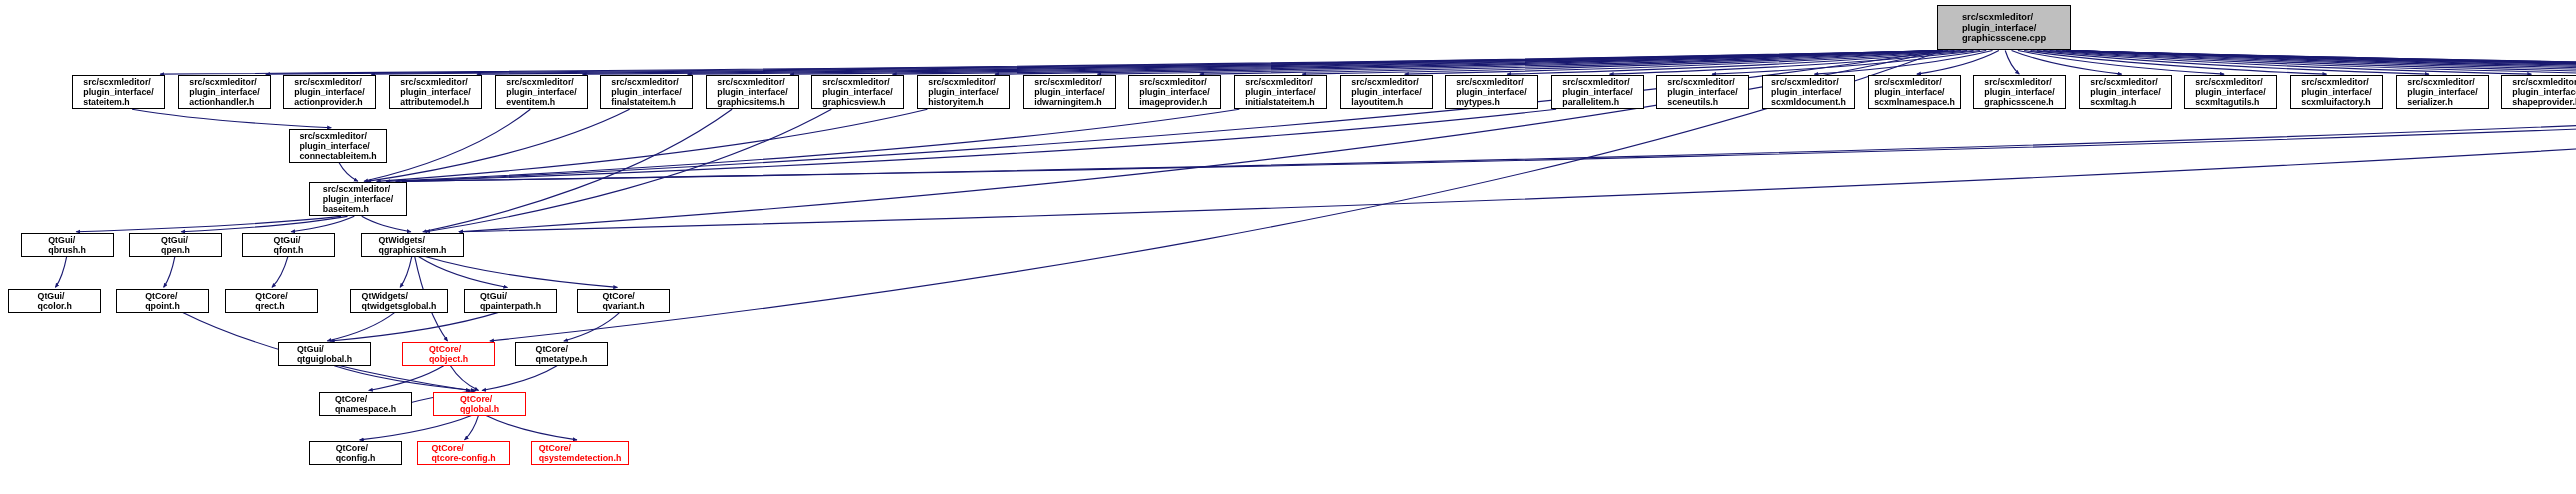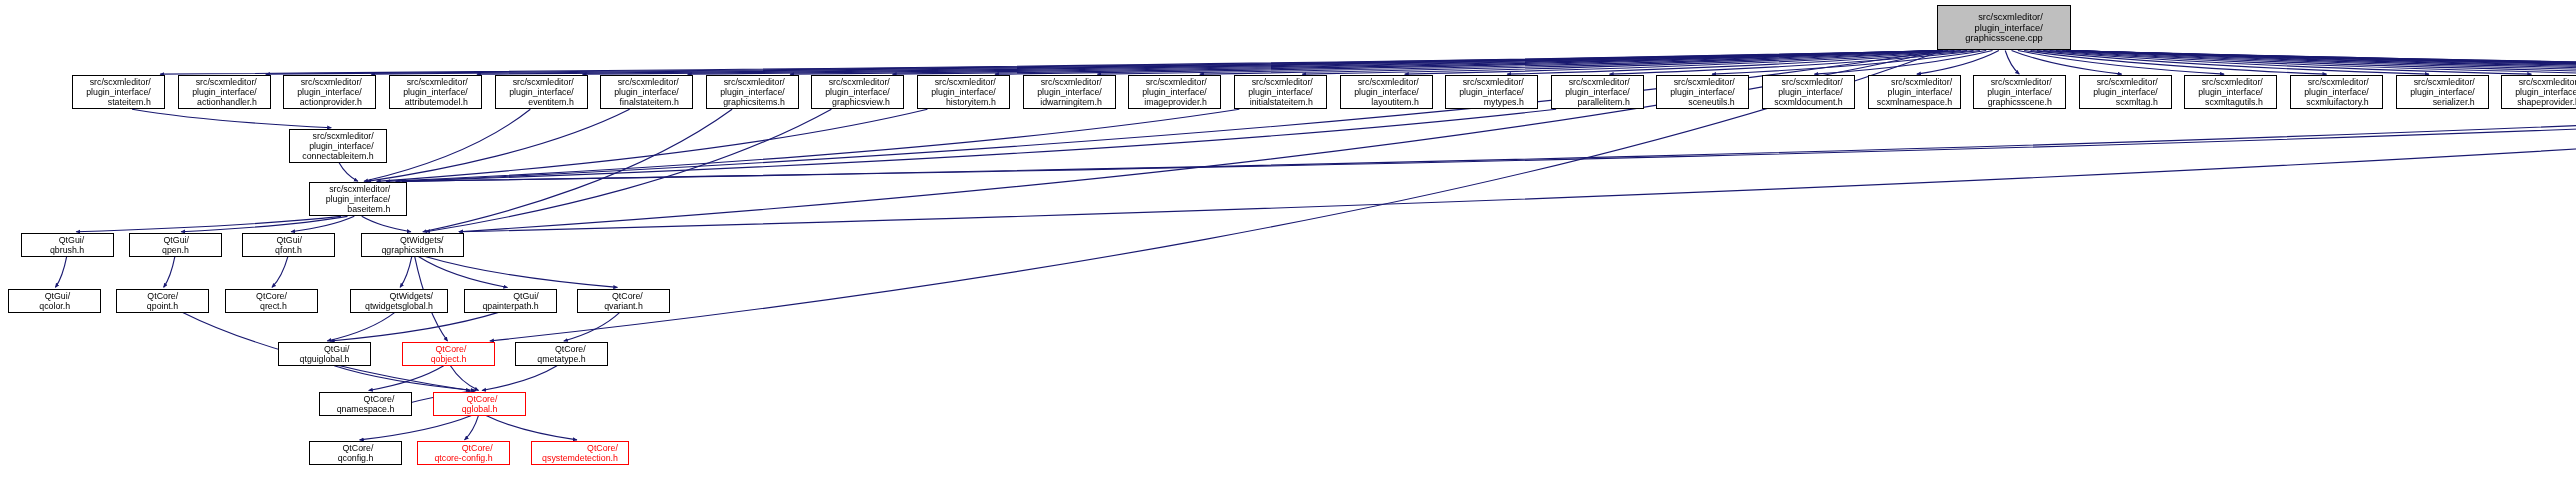--- a/index.html
+++ b/index.html
@@ -6,27 +6,28 @@
   body{
     width:4109px;height:494px;position:relative;overflow:hidden;
     background:var(--bg,#ffffff);
     font-family:"Liberation Sans", sans-serif;
   }
   #graph{position:absolute;inset:0;}
   svg.edges{position:absolute;left:0;top:0;width:4109px;height:494px;}
   .node{
     position:absolute;box-sizing:border-box;
     display:flex;align-items:center;justify-content:center;
-    text-align:right;white-space:pre-line;
+    text-align:left;white-space:pre-line;
     background:#ffffff;
     border:0.8px solid var(--node-border,#000000);
     color:#000000;
     font-size:8.8px;line-height:10.3px;
     cursor:pointer;
     z-index:2;
+    font-weight:bold;
   }
   .node.main{
     background:var(--main-fill,#bfbfbf);
     border-width:1px;
     font-size:9.3px;
   }
   .node.red{
     border:1.3px solid var(--trunc,#ff0000);
     color:var(--trunc,#ff0000);
   }

